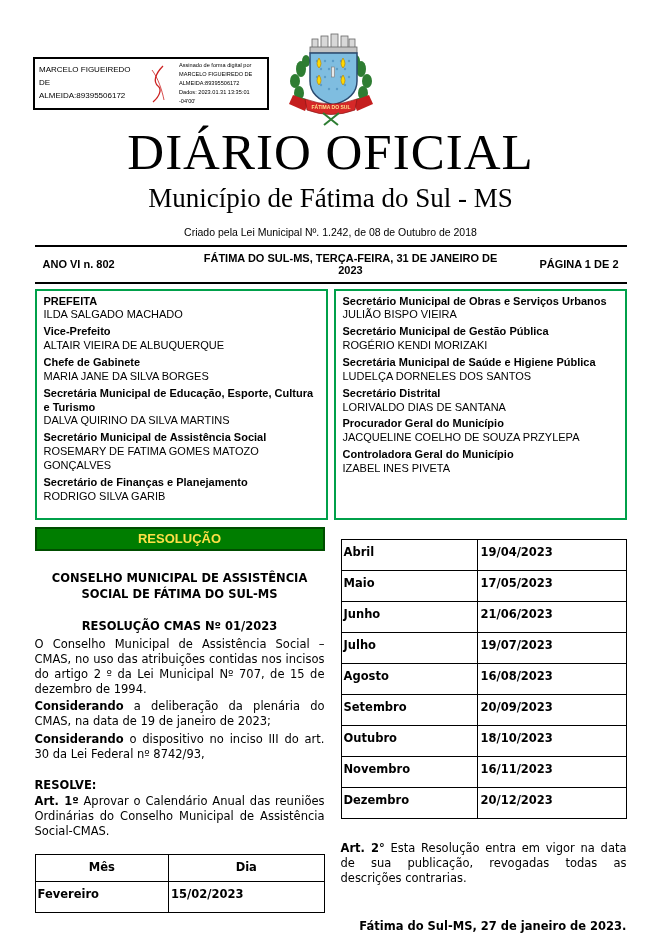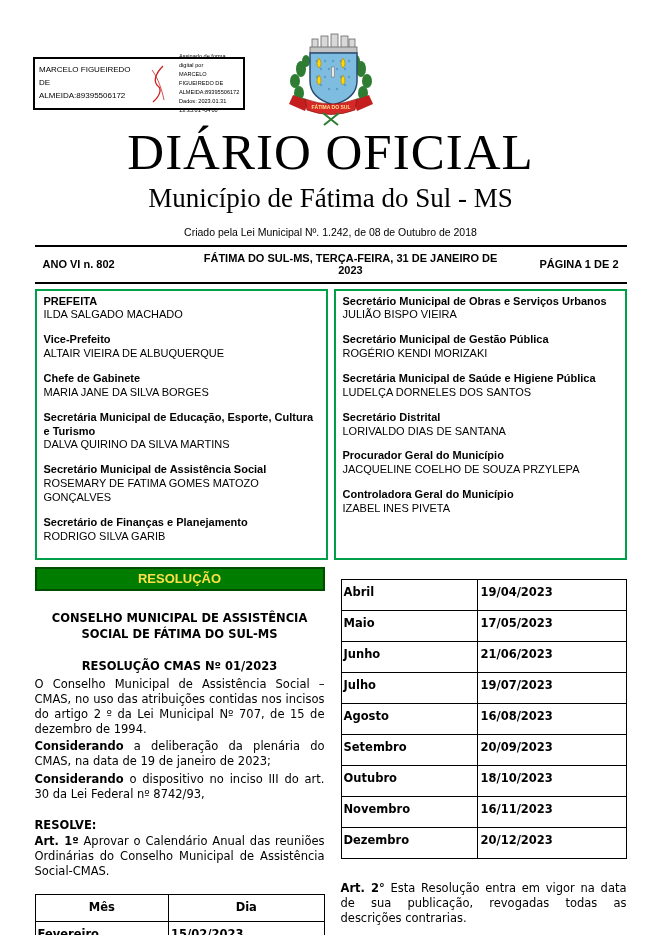--- a/index.html
+++ b/index.html
@@ -5,21 +5,21 @@
   * { margin:0; padding:0; box-sizing:border-box; }
   body { background:#888; font-family:"DejaVu Sans", sans-serif; }
   .page {
     position:relative; width:661px; height:935px; margin:0 auto;
     background:#fff; color:#000; overflow:hidden;
   }
   .inner { width:592px; margin:0 auto; }
 
   
   .sig-box {
-    position:absolute; top:57px; left:33px; width:212px; height:53px;
+    position:absolute; top:57px; left:33px; width:236px; height:53px;
     border:2px solid #000; display:flex; align-items:center; padding:3px 4px;
     background:#fff;
     gap:12px;
   }
   .sig-name {
     font-family:"Liberation Sans", sans-serif; font-size:8px; line-height:1.6;
     width:98px; flex:none;
   }
   .sig-mark { flex:none; width:16px; height:40px; margin:0 1px; }
   .sig-details {
@@ -53,21 +53,21 @@
   .header-bar .hb-left  { width:150px; flex:none; text-align:left; }
   .header-bar .hb-mid   { flex:1; text-align:center; }
   .header-bar .hb-right { width:110px; flex:none; text-align:right; }
 
   
   .officials { margin-top:5px; display:flex; gap:6px; }
   .off-box {
     flex:1; border:2px solid #00a04a; padding:4px 7px 14px 7px;
     font-family:"Liberation Sans", sans-serif; font-size:11px; line-height:1.26;
   }
-  .off-entry { margin-top:11px; }
+  .off-entry { margin-top:3px; }
   .off-entry:first-child { margin-top:0; }
   .off-role { font-weight:bold; }
 
   
   .columns {
     margin-top:7px; display:grid; grid-template-columns:290px 286px; gap:0 16px;
     align-items:start;
   }
   .banner {
     background:#007d00; border:2px solid #004d00; text-align:center;

